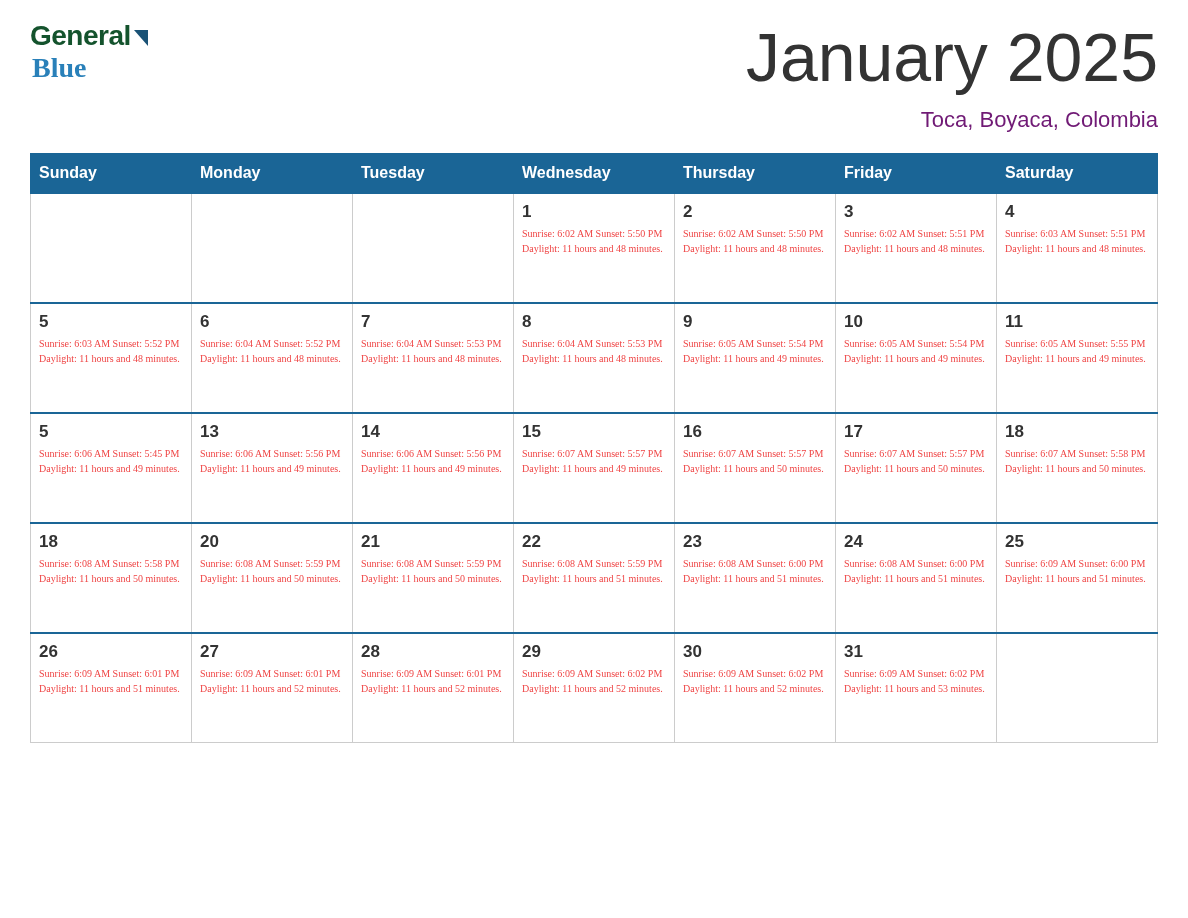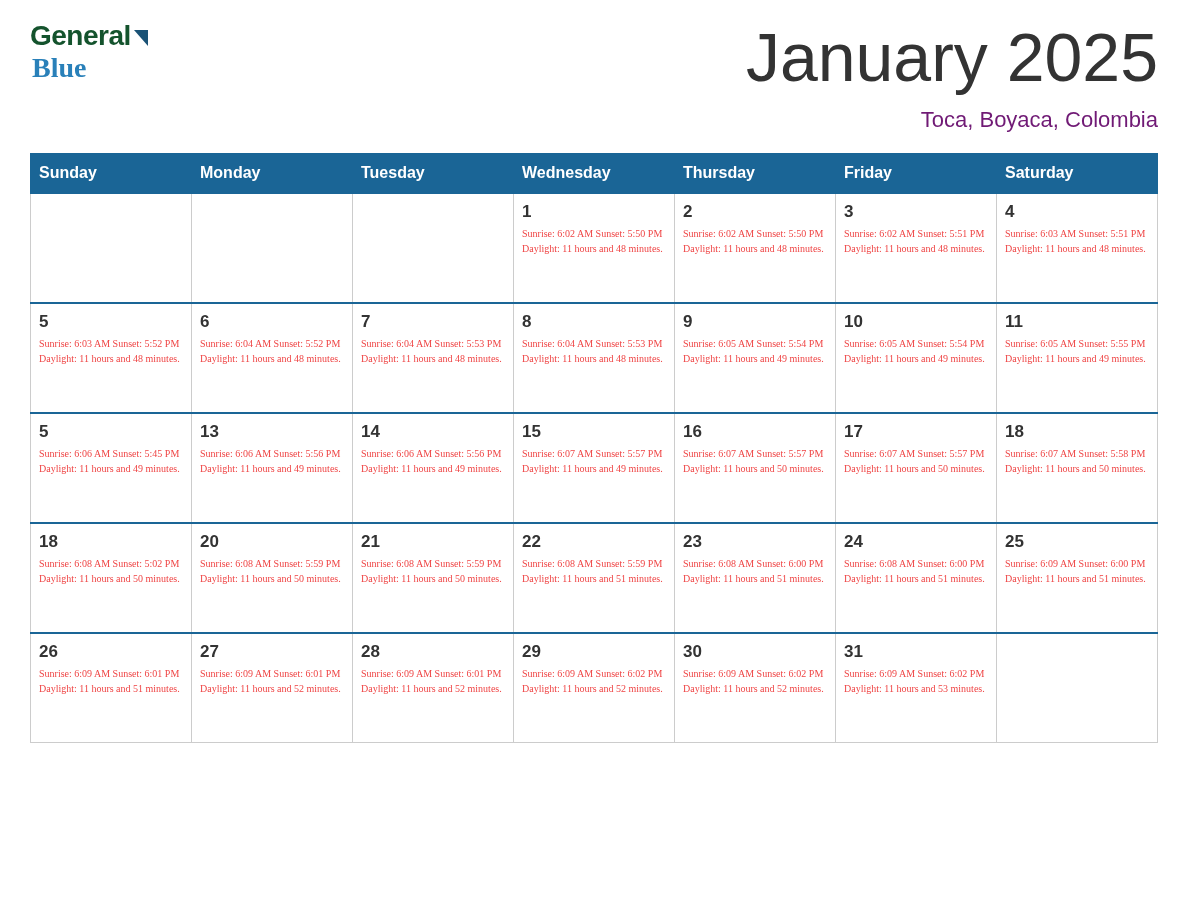--- a/index.html
+++ b/index.html
@@ -245,21 +245,21 @@
           <span class="day-number">18</span>
           <div class="day-info">Sunrise: 6:07 AM
 Sunset: 5:58 PM
 Daylight: 11 hours and 50 minutes.</div>
         </td>
       </tr>
       <tr>
         <td>
           <span class="day-number">18</span>
           <div class="day-info">Sunrise: 6:08 AM
-Sunset: 5:02 PM
+Sunset: 5:58 PM
 Daylight: 11 hours and 50 minutes.</div>
         </td>
         <td>
           <span class="day-number">20</span>
           <div class="day-info">Sunrise: 6:08 AM
 Sunset: 5:59 PM
 Daylight: 11 hours and 50 minutes.</div>
         </td>
         <td>
           <span class="day-number">21</span>

